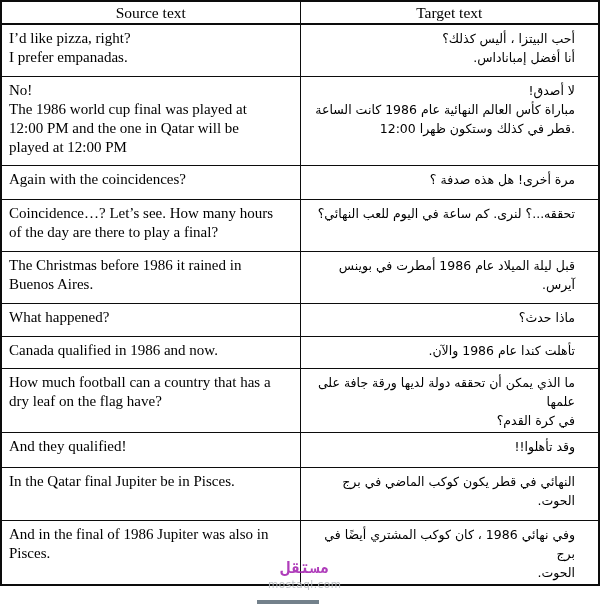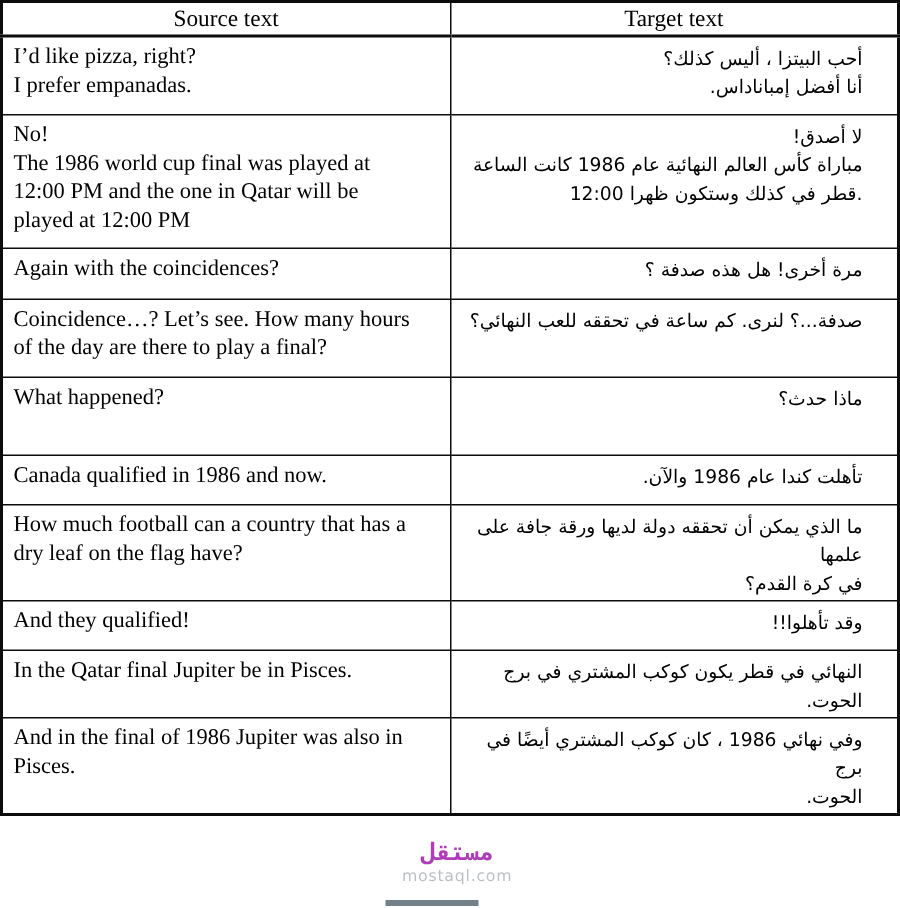--- a/index.html
+++ b/index.html
@@ -133,21 +133,26 @@
 مباراة كأس العالم النهائية عام 1986 كانت الساعة
 ⁦12:00 ظهرا‎ وستكون‎ كذلك‎ في‎ قطر.⁩</td>
     </tr>
     <tr>
       <td class="src">Again with the coincidences?</td>
       <td class="tgt">مرة أخرى! هل هذه صدفة ؟</td>
     </tr>
     <tr>
       <td class="src">Coincidence…? Let’s see. How many hours
 of the day are there to play a final?</td>
-      <td class="tgt">صدفة...؟ لنرى. كم ساعة في تحققه للعب النهائي؟</td>
+      <td class="tgt">تحققه...؟ لنرى. كم ساعة في اليوم للعب النهائي؟</td>
+    </tr>
+    <tr>
+      <td class="src">The Christmas before 1986 it rained in
+Buenos Aires.</td>
+      <td class="tgt">قبل ليلة الميلاد عام 1986 أمطرت في بوينس آيرس.</td>
     </tr>
     <tr>
       <td class="src">What happened?</td>
       <td class="tgt">ماذا حدث؟</td>
     </tr>
     <tr>
       <td class="src">Canada qualified in 1986 and now.</td>
       <td class="tgt">تأهلت كندا عام 1986 والآن.</td>
     </tr>
     <tr>
@@ -155,21 +160,21 @@
 dry leaf on the flag have?</td>
       <td class="tgt">ما الذي يمكن أن تحققه دولة لديها ورقة جافة على علمها
 في كرة القدم؟</td>
     </tr>
     <tr>
       <td class="src">And they qualified!</td>
       <td class="tgt">وقد تأهلوا!!</td>
     </tr>
     <tr>
       <td class="src">In the Qatar final Jupiter be in Pisces.</td>
-      <td class="tgt">النهائي في قطر يكون كوكب المشتري في برج الحوت.</td>
+      <td class="tgt">النهائي في قطر يكون كوكب الماضي في برج الحوت.</td>
     </tr>
     <tr>
       <td class="src">And in the final of 1986 Jupiter was also in
 Pisces.</td>
       <td class="tgt">وفي نهائي 1986 ، كان كوكب المشتري أيضًا في برج
 الحوت.</td>
     </tr>
   </tbody>
     </table>
 

